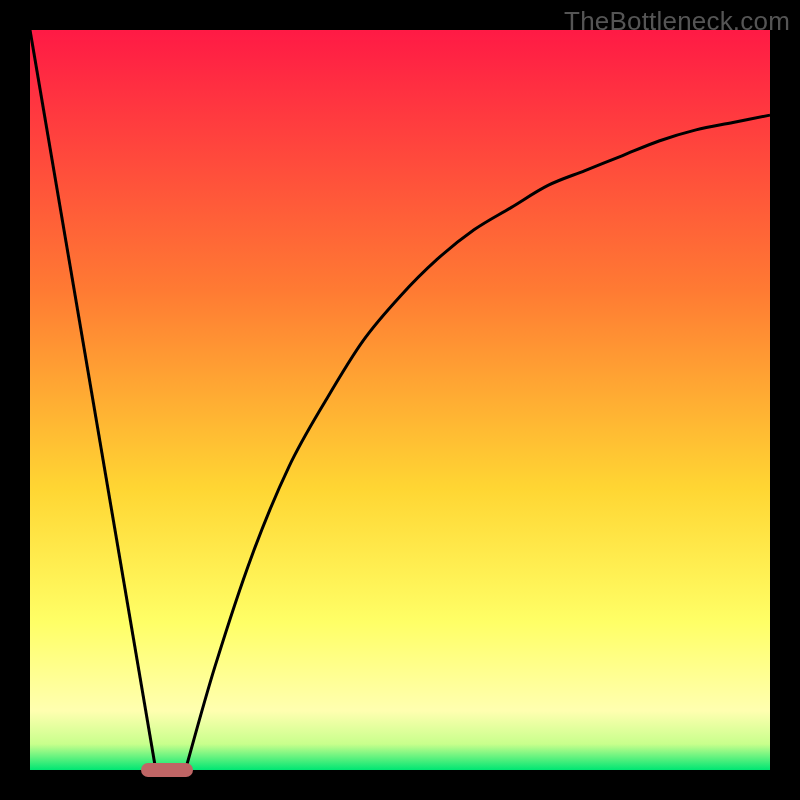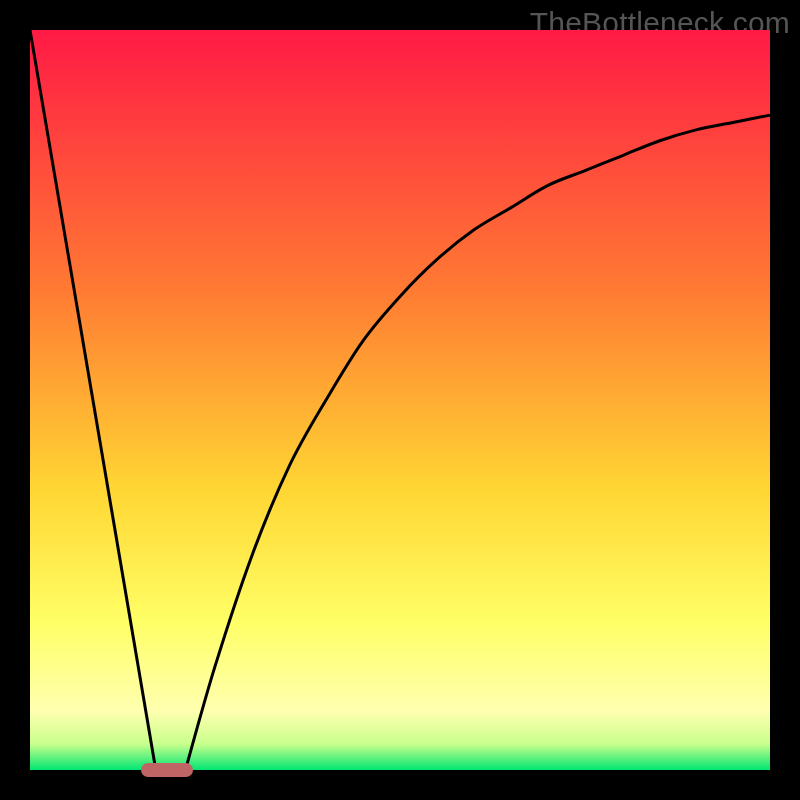--- a/index.html
+++ b/index.html
@@ -23,21 +23,21 @@
     position: absolute;
     left: 0;
     top: 0;
     width: 100%;
     height: 100%;
   }
   .attribution {
     position: absolute;
     right: 10px;
     top: 6px;
-    font-size: 30px;
+    font-size: 26px;
     font-weight: 500;
     color: #555;
     letter-spacing: 0.2px;
   }
   svg.curve {
     position: absolute;
     left: 0;
     top: 0;
     width: 100%;
     height: 100%;

